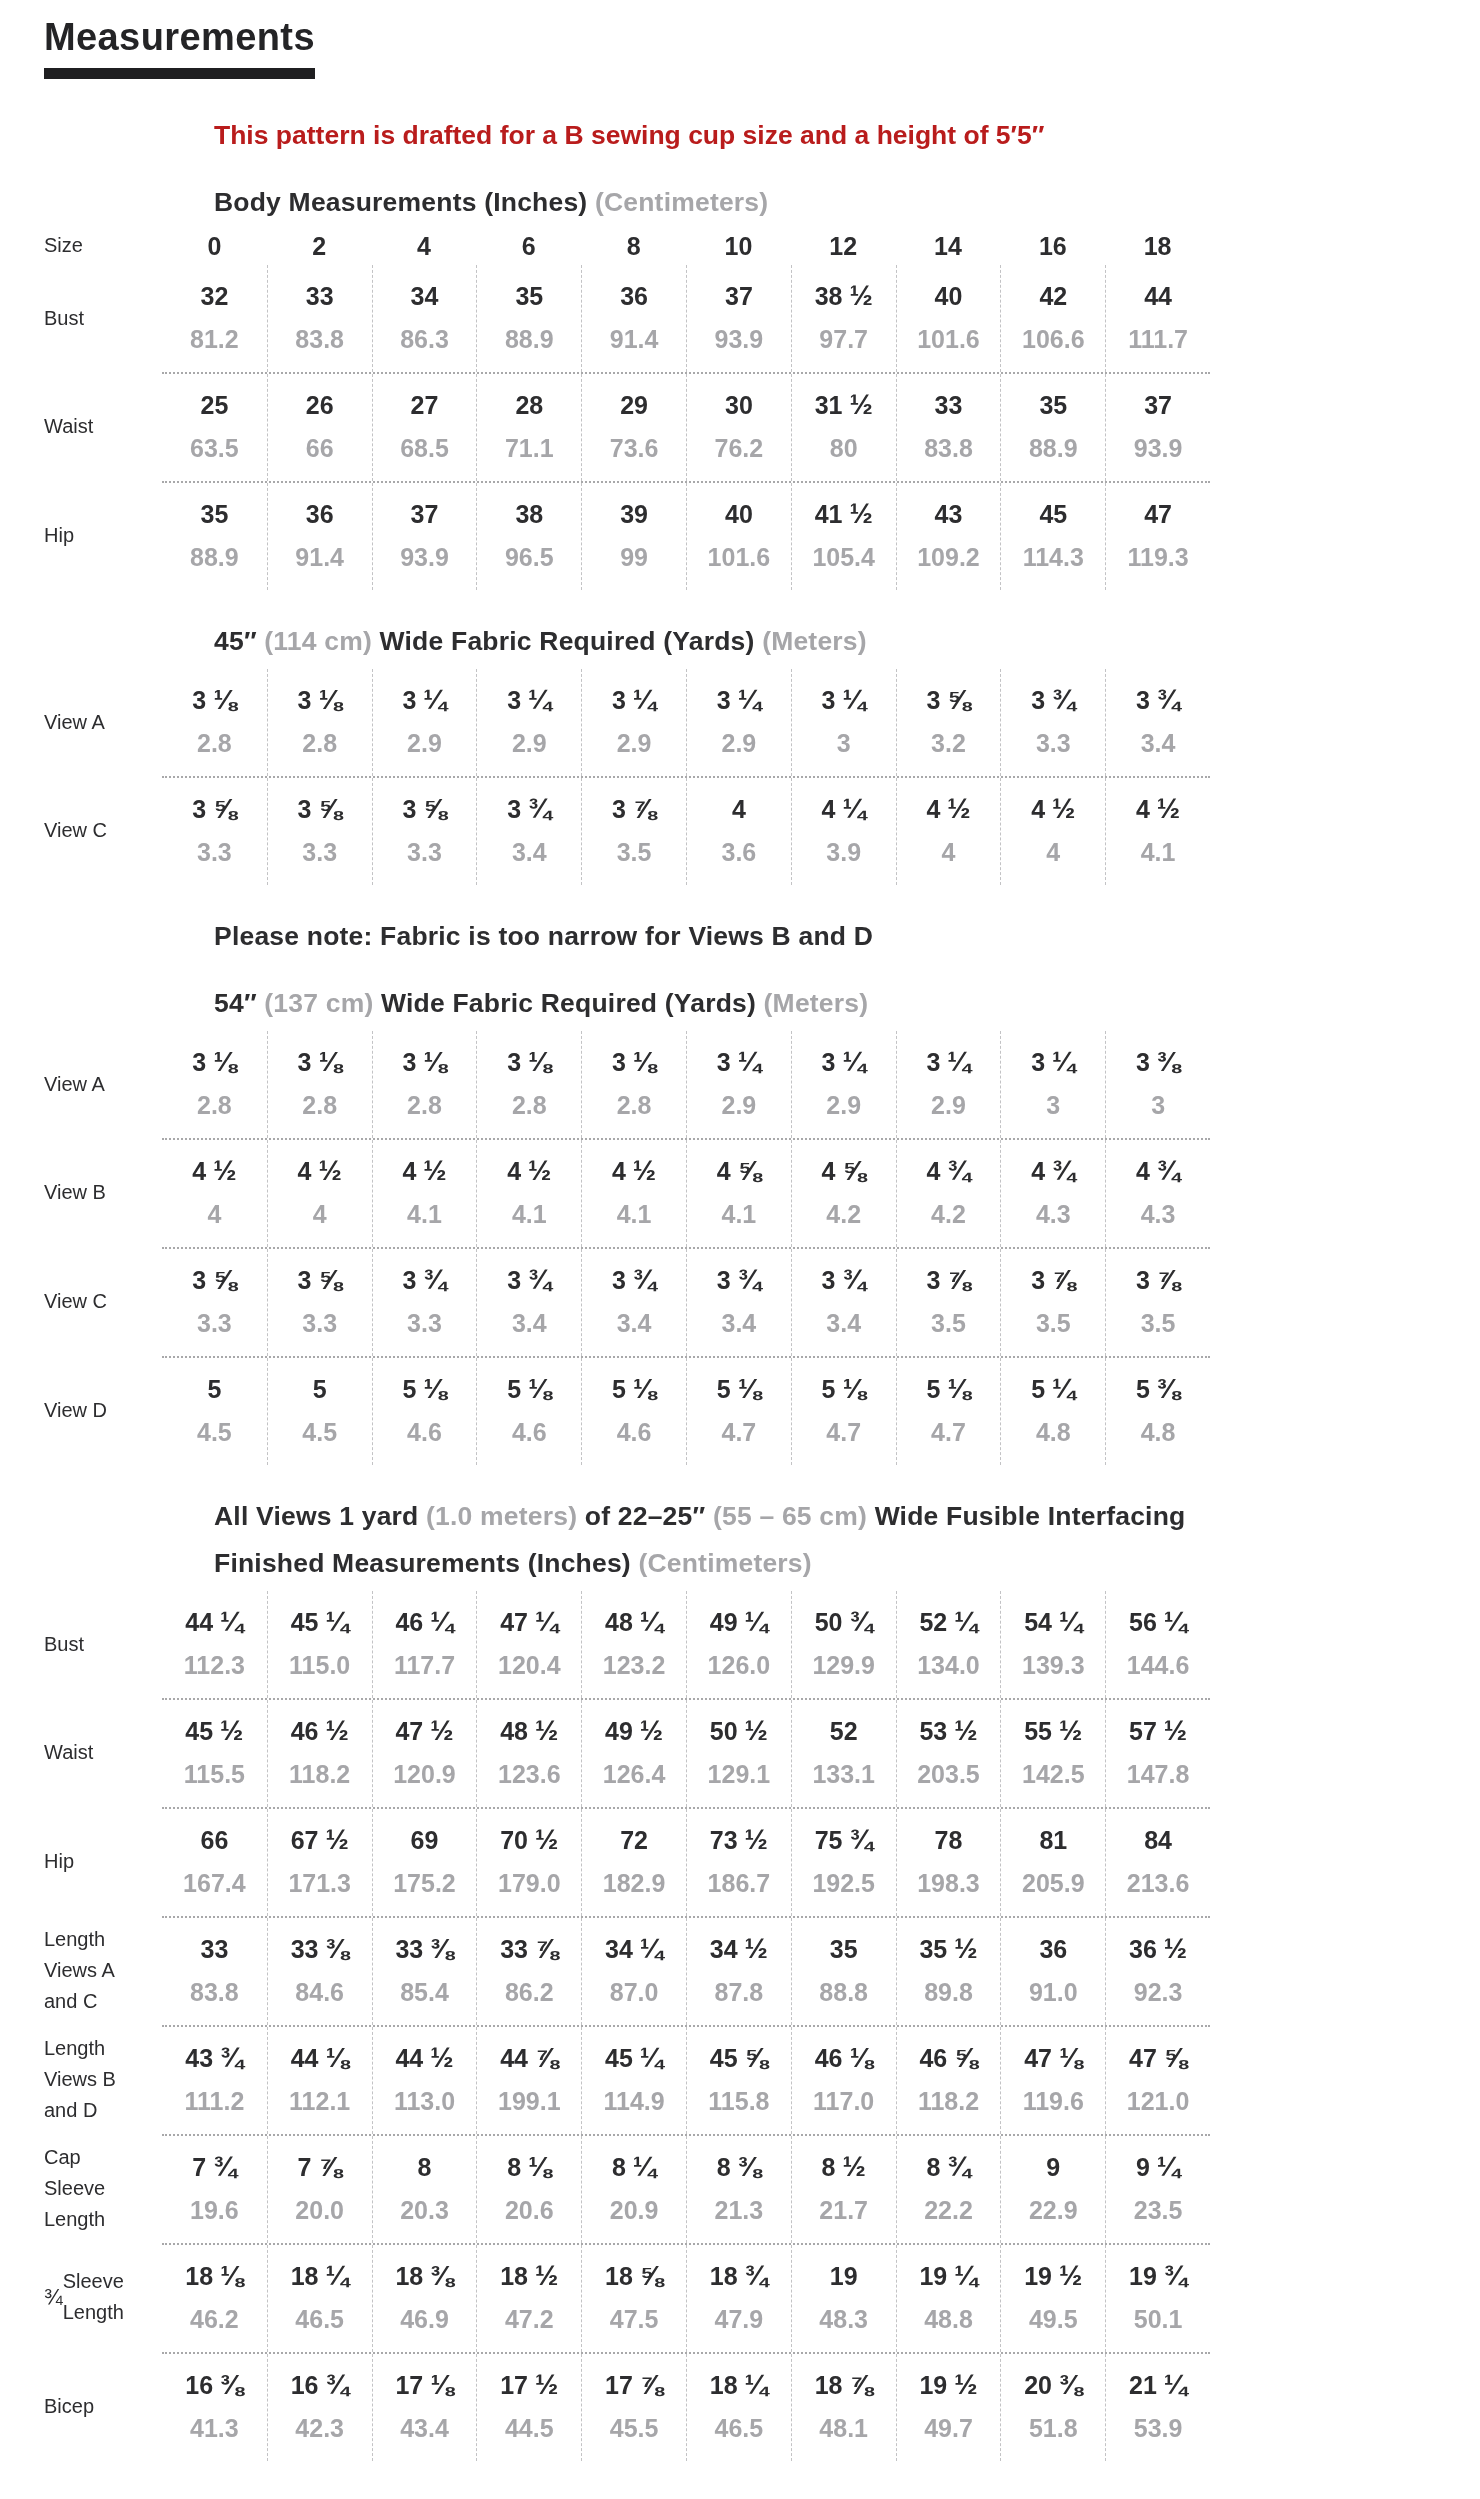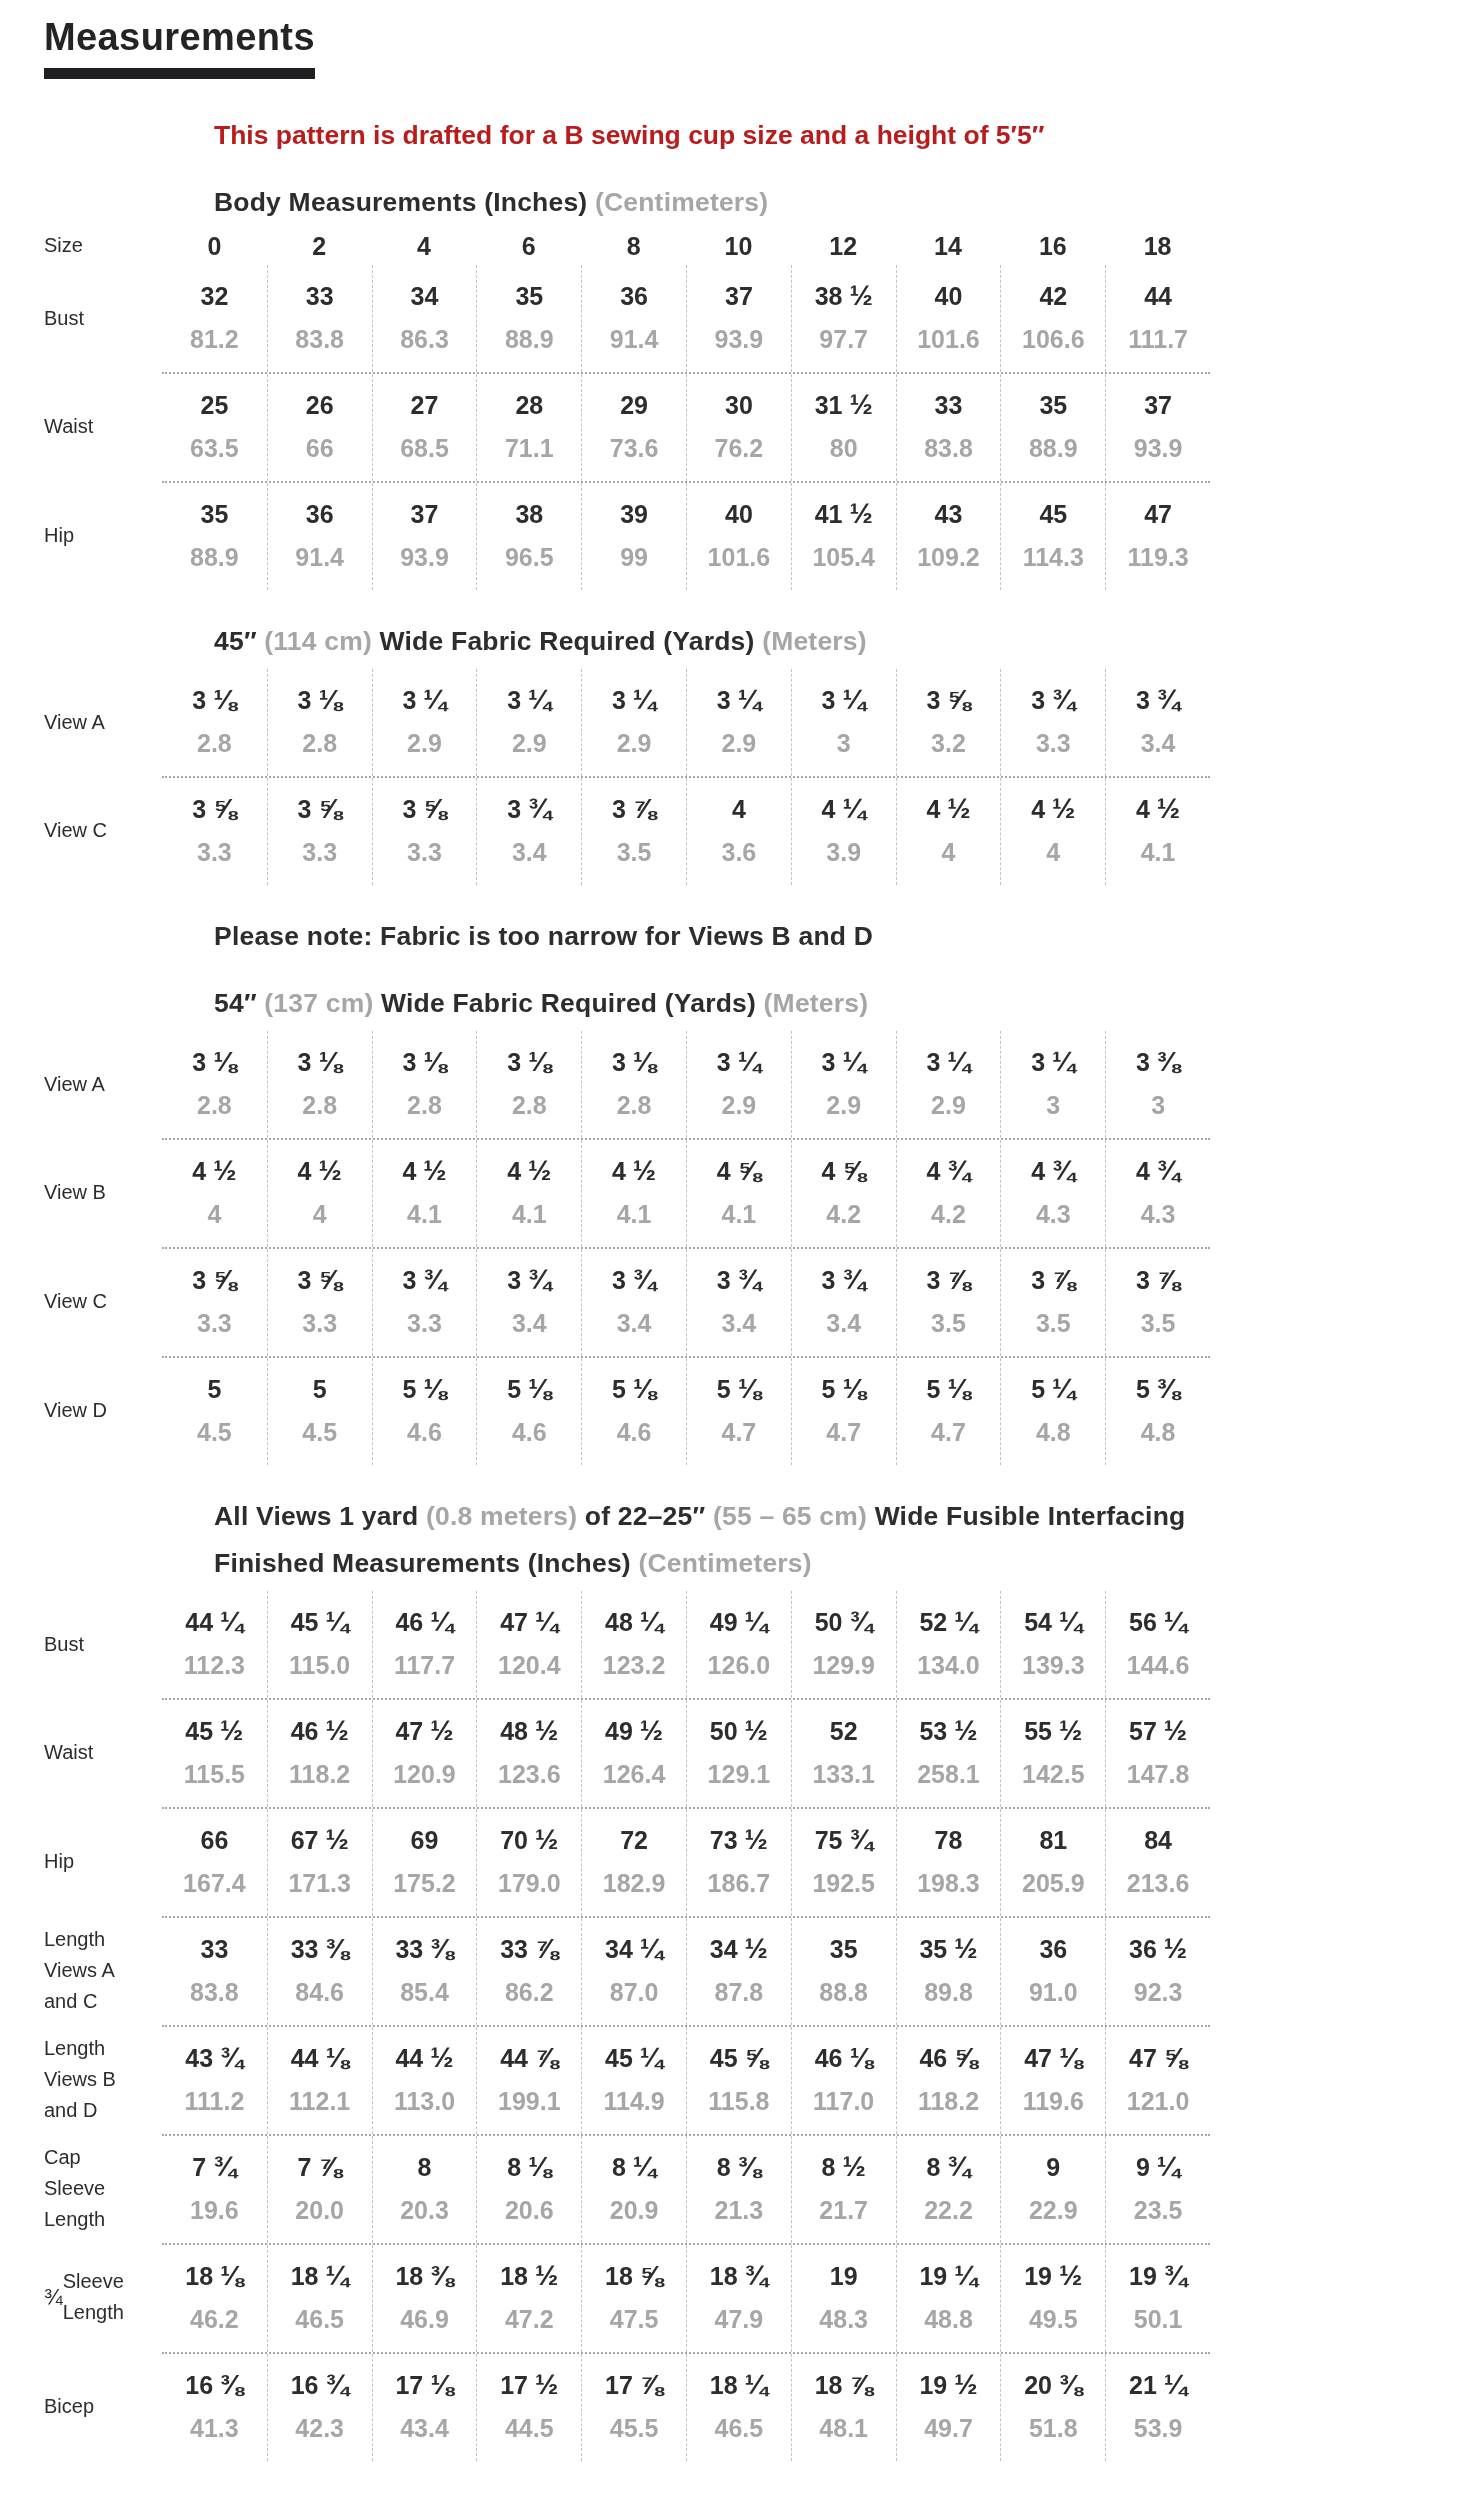--- a/index.html
+++ b/index.html
@@ -480,21 +480,21 @@
               <div class="in">5 <span class="frac">¼</span></div>
               <div class="cm">4.8</div>
             </div>
             <div class="cell">
               <div class="in">5 <span class="frac">⅜</span></div>
               <div class="cm">4.8</div>
             </div>
           </div>
         </div>
       </div>
-      <p class="heading"><span>All Views 1 yard </span><span class="muted">(0.8 meters)</span><span> of 22–25″ </span><span class="muted">(55 – 65 cm)</span><span> Wide Fusible Interfacing</span></p>
+      <p class="heading"><span>All Views 1 yard </span><span class="muted">(1.0 meters)</span><span> of 22–25″ </span><span class="muted">(55 – 65 cm)</span><span> Wide Fusible Interfacing</span></p>
       <p class="heading tight"><span>Finished Measurements (Inches) </span><span class="muted">(Centimeters)</span></p>
       <div class="table">
         <div class="row">
           <div class="label">Bust</div>
           <div class="cells">
             <div class="cell">
               <div class="in">44 <span class="frac">¼</span></div>
               <div class="cm">112.3</div>
             </div>
             <div class="cell">
@@ -561,21 +561,21 @@
             <div class="cell">
               <div class="in">50 <span class="frac">½</span></div>
               <div class="cm">129.1</div>
             </div>
             <div class="cell">
               <div class="in">52</div>
               <div class="cm">133.1</div>
             </div>
             <div class="cell">
               <div class="in">53 <span class="frac">½</span></div>
-              <div class="cm">258.1</div>
+              <div class="cm">203.5</div>
             </div>
             <div class="cell">
               <div class="in">55 <span class="frac">½</span></div>
               <div class="cm">142.5</div>
             </div>
             <div class="cell">
               <div class="in">57 <span class="frac">½</span></div>
               <div class="cm">147.8</div>
             </div>
           </div>

